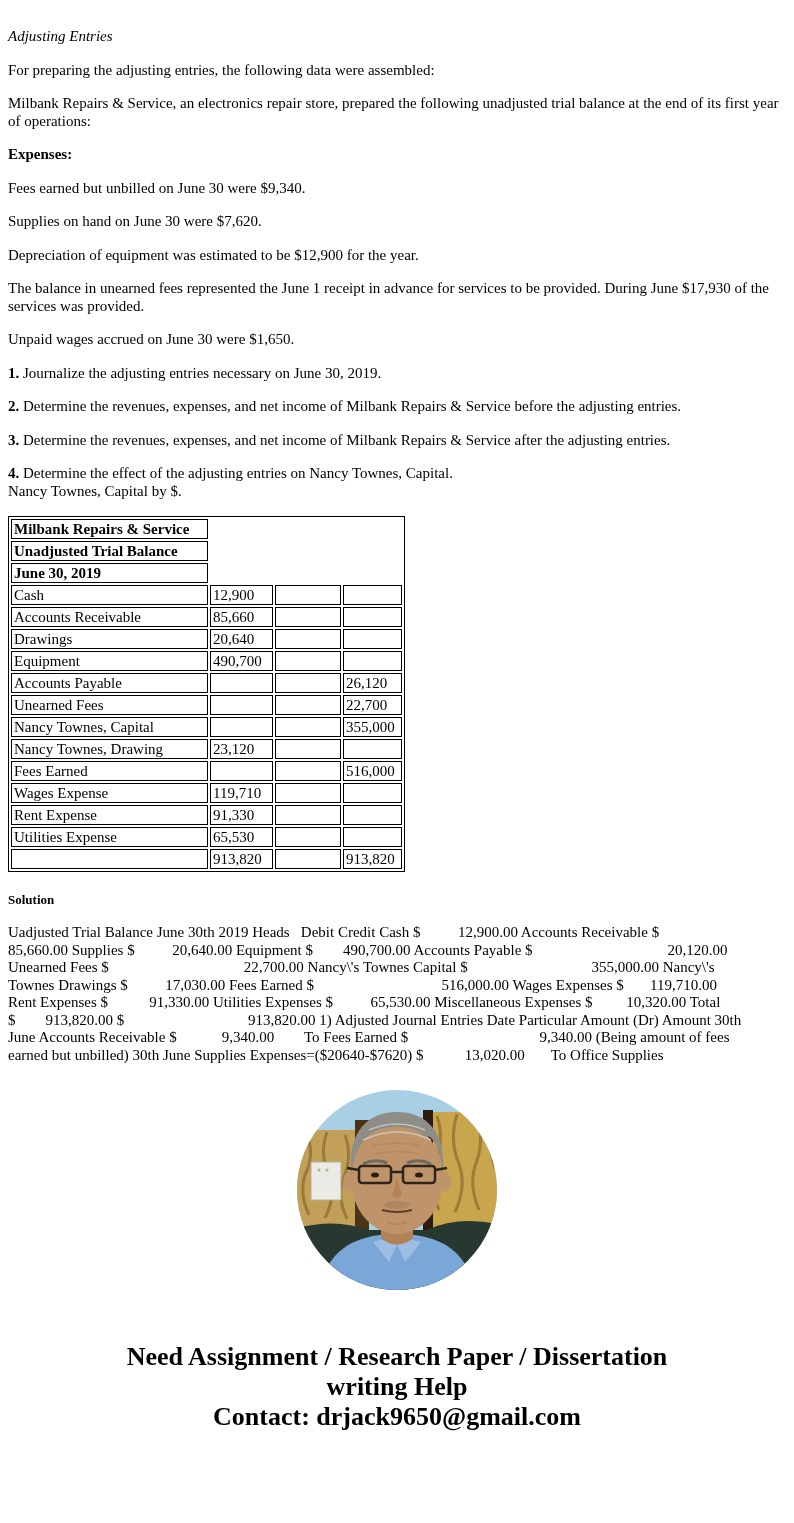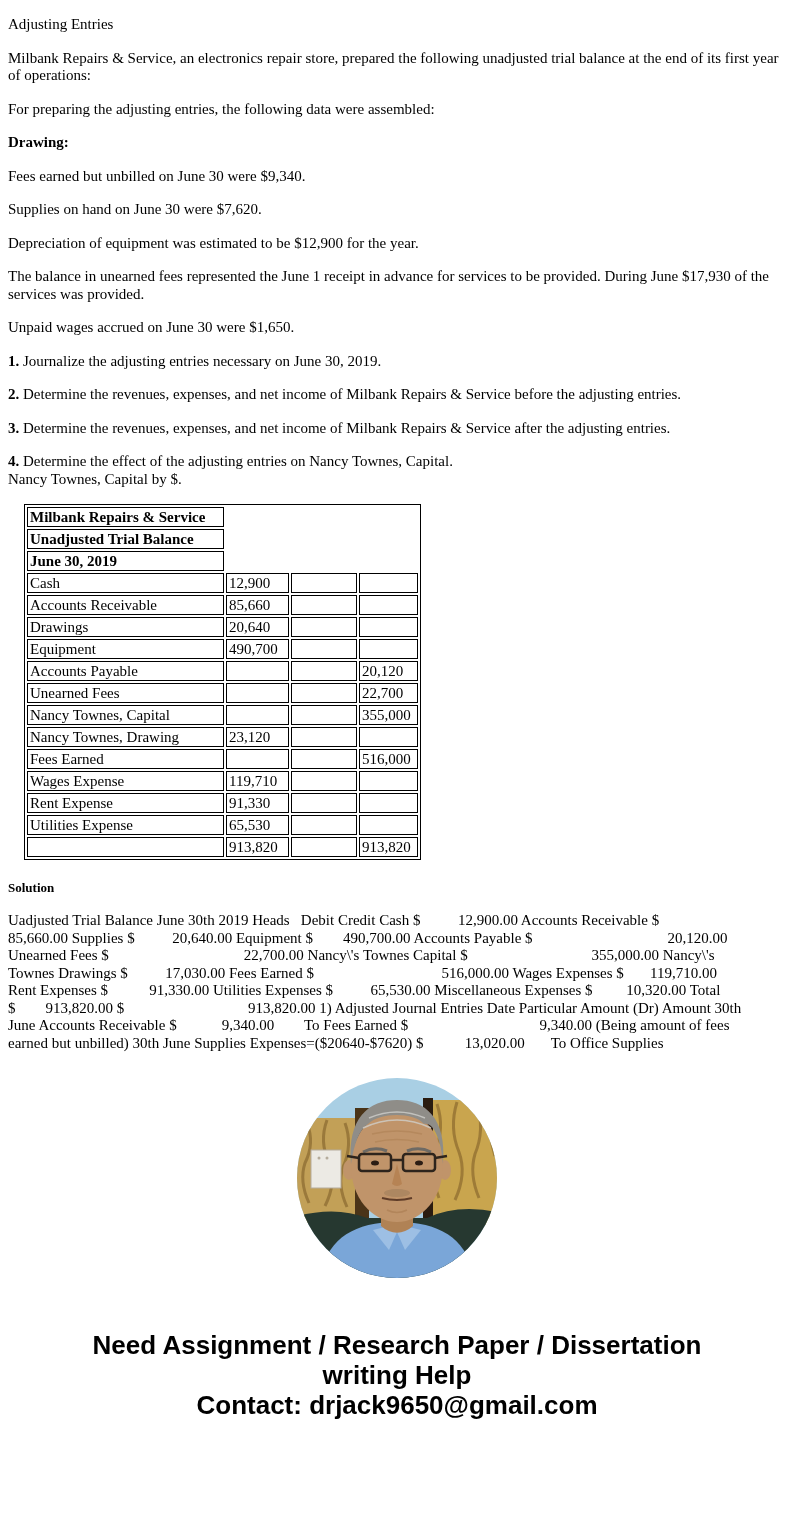--- a/index.html
+++ b/index.html
@@ -6,29 +6,29 @@
   body {
     width: 794px;
     min-height: 1523px;
     overflow-x: hidden;
     color: #000;
     font-family: "Liberation Serif", serif;
     font-size: 15px;
   }
   .doc { margin: 0 8px; }
   .doc p { margin: 16px 0; line-height: 17.5px; }
-  .doc p.first { margin-top: 16px; }
+  .doc p.first { margin-top: 28px; font-style: italic; }
   .bold { font-weight: bold; }
 
   
   table.tb {
     border-collapse: separate;
     border-spacing: 2px;
     border: 1px solid #000;
-    margin: 16px 16px;
+    margin: 16px 0;
   }
   table.tb td {
     border: 1px solid #000;
     padding: 0 1px 0 2px;
     height: 18px;
     line-height: 18px;
     vertical-align: top;
     font-size: 15px;
     white-space: nowrap;
     overflow: hidden;
@@ -53,38 +53,38 @@
   }
 
   .photo-wrap {
     margin-top: 26px;
     text-align: center;
   }
   .footer {
     margin-top: 48px;
     padding-bottom: 30px;
     text-align: center;
-    font-family: Liberation Sans, sans-serif;
+    font-family: Liberation Serif, serif;
     font-weight: bold;
     font-size: 26px;
     line-height: 30px;
   }
 </style>
 </head>
 <body>
 
 <div class="doc">
 
   <p class="first">Adjusting Entries</p>
 
+  <p>For preparing the adjusting entries, the following data were assembled:</p>
+
   <p>Milbank Repairs &amp; Service, an electronics repair store, prepared the following unadjusted trial balance at the end of its first year of operations:</p>
 
-  <p>For preparing the adjusting entries, the following data were assembled:</p>
-
-  <p class="bold">Drawing:</p>
+  <p class="bold">Expenses:</p>
 
   <p>Fees earned but unbilled on June 30 were $9,340.</p>
   <p>Supplies on hand on June 30 were $7,620.</p>
   <p>Depreciation of equipment was estimated to be $12,900 for the year.</p>
   <p>The balance in unearned fees represented the June 1 receipt in advance for services to be provided. During June $17,930 of the services was provided.</p>
   <p>Unpaid wages accrued on June 30 were $1,650.</p>
 
   <p><b>1.</b><span> Journalize the adjusting entries necessary on June 30, 2019.</span></p>
   <p><b>2.</b><span> Determine the revenues, expenses, and net income of Milbank Repairs &amp; Service before the adjusting entries.</span></p>
   <p><b>3.</b><span> Determine the revenues, expenses, and net income of Milbank Repairs &amp; Service after the adjusting entries.</span></p>
@@ -122,21 +122,21 @@
         <tr>
           <td class="c1">Equipment</td>
           <td class="c2">490,700</td>
           <td class="c3"></td>
           <td class="c4"></td>
         </tr>
         <tr>
           <td class="c1">Accounts Payable</td>
           <td class="c2"></td>
           <td class="c3"></td>
-          <td class="c4">20,120</td>
+          <td class="c4">26,120</td>
         </tr>
         <tr>
           <td class="c1">Unearned Fees</td>
           <td class="c2"></td>
           <td class="c3"></td>
           <td class="c4">22,700</td>
         </tr>
         <tr>
           <td class="c1">Nancy Townes, Capital</td>
           <td class="c2"></td>

